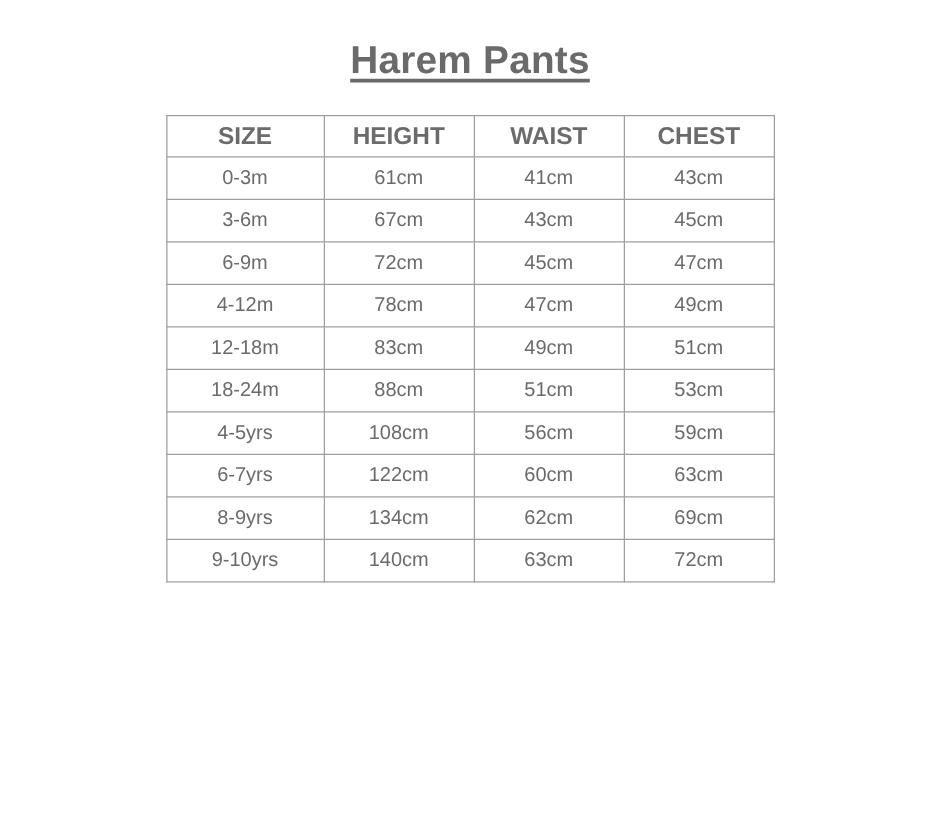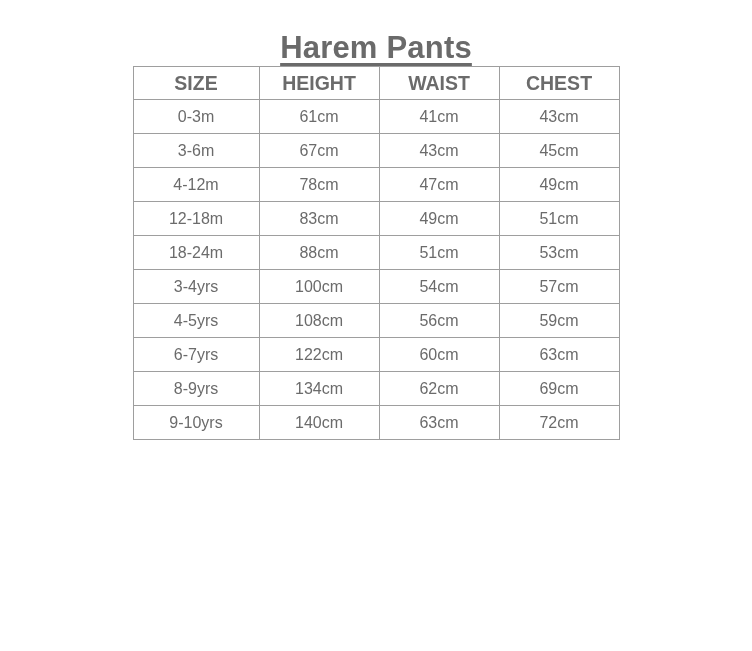--- a/index.html
+++ b/index.html
@@ -28,20 +28,21 @@
     color: #6a6a6a;
     text-decoration: underline;
     text-underline-offset: 5px;
     margin: 0;
     padding-top: 30px;
     letter-spacing: 0.2px;
   }
   .table-wrap {
     display: flex;
     justify-content: center;
+    margin-top: 26px;
   }
   table.size-chart {
     border-collapse: collapse;
     width: 486px;
     table-layout: fixed;
   }
   table.size-chart th,
   table.size-chart td {
     border: 1px solid #9e9e9e;
     text-align: center;
@@ -93,42 +94,42 @@
           <td>41cm</td>
           <td>43cm</td>
         </tr>
         <tr>
           <td>3-6m</td>
           <td>67cm</td>
           <td>43cm</td>
           <td>45cm</td>
         </tr>
         <tr>
+          <td>6-9m</td>
+          <td>72cm</td>
+          <td>45cm</td>
+          <td>47cm</td>
+        </tr>
+        <tr>
           <td>4-12m</td>
           <td>78cm</td>
           <td>47cm</td>
           <td>49cm</td>
         </tr>
         <tr>
           <td>12-18m</td>
           <td>83cm</td>
           <td>49cm</td>
           <td>51cm</td>
         </tr>
         <tr>
           <td>18-24m</td>
           <td>88cm</td>
           <td>51cm</td>
           <td>53cm</td>
-        </tr>
-        <tr>
-          <td>3-4yrs</td>
-          <td>100cm</td>
-          <td>54cm</td>
-          <td>57cm</td>
         </tr>
         <tr>
           <td>4-5yrs</td>
           <td>108cm</td>
           <td>56cm</td>
           <td>59cm</td>
         </tr>
         <tr>
           <td>6-7yrs</td>
           <td>122cm</td>

